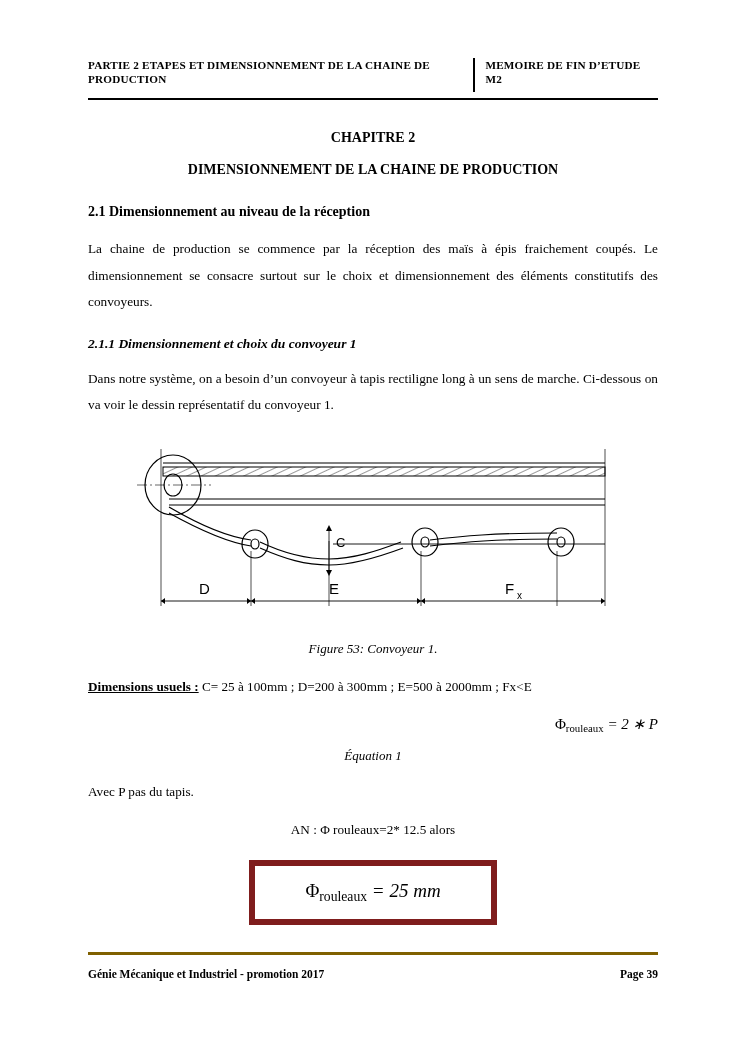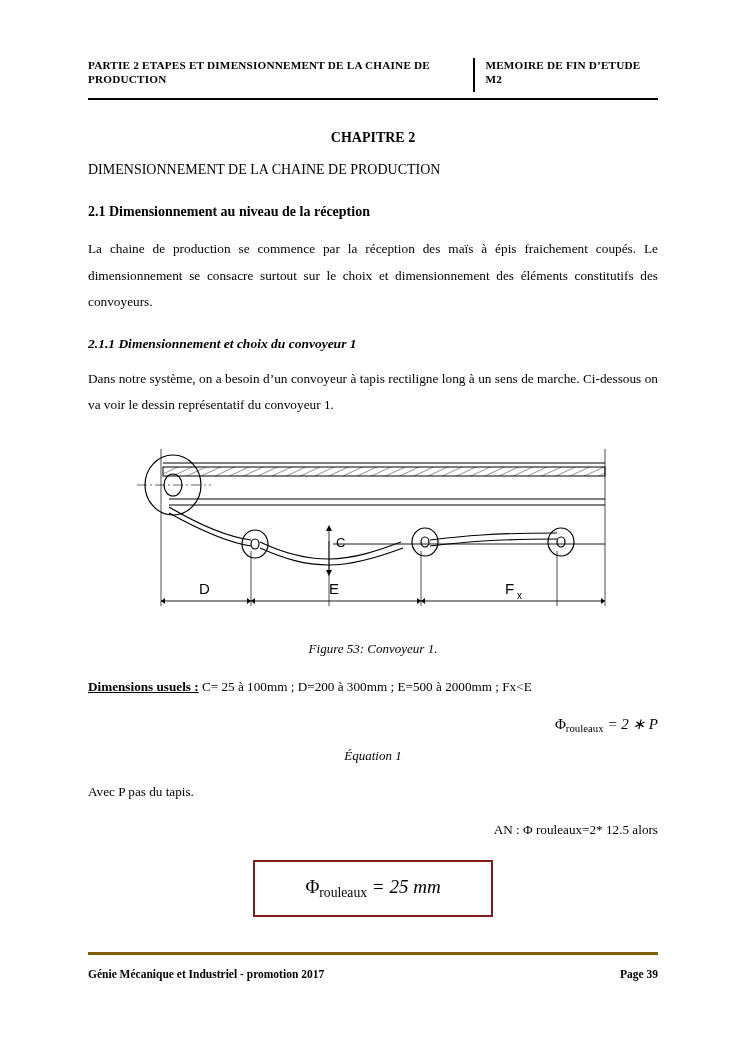--- a/index.html
+++ b/index.html
@@ -71,22 +71,22 @@
     top: 130px;
     width: 570px;
   }
   .chapter-line {
     text-align: center;
     font-weight: bold;
     font-size: 14px;
     margin: 0 0 16px 0;
   }
   .chapter-title {
-    text-align: left;
-    font-weight: normal;
+    text-align: center;
+    font-weight: bold;
     font-size: 14px;
     margin: 0 0 26px 0;
   }
   h2.section {
     font-size: 14px;
     font-weight: bold;
     margin: 0 0 16px 0;
   }
   h3.subsection {
     font-size: 13.5px;
@@ -136,28 +136,28 @@
     text-align: center;
     font-size: 13px;
     font-style: italic;
     margin: 14px 0 0 0;
   }
   .avec {
     font-size: 13.2px;
     margin: 20px 0 12px 0;
   }
   .an-line {
-    text-align: right;
+    text-align: center;
     font-size: 13.2px;
     margin: 22px 0 0 0;
   }
   .result-box {
     margin: 22px auto 0 auto;
     width: 236px;
-    border: 2px solid #7f1d1d;
+    border: 6px solid #7f1d1d;
     padding: 14px 0;
     text-align: center;
     font-size: 19px;
   }
   .sub {
     font-size: 0.72em;
     vertical-align: -0.28em;
   }
   .ital { font-style: italic; }
 

